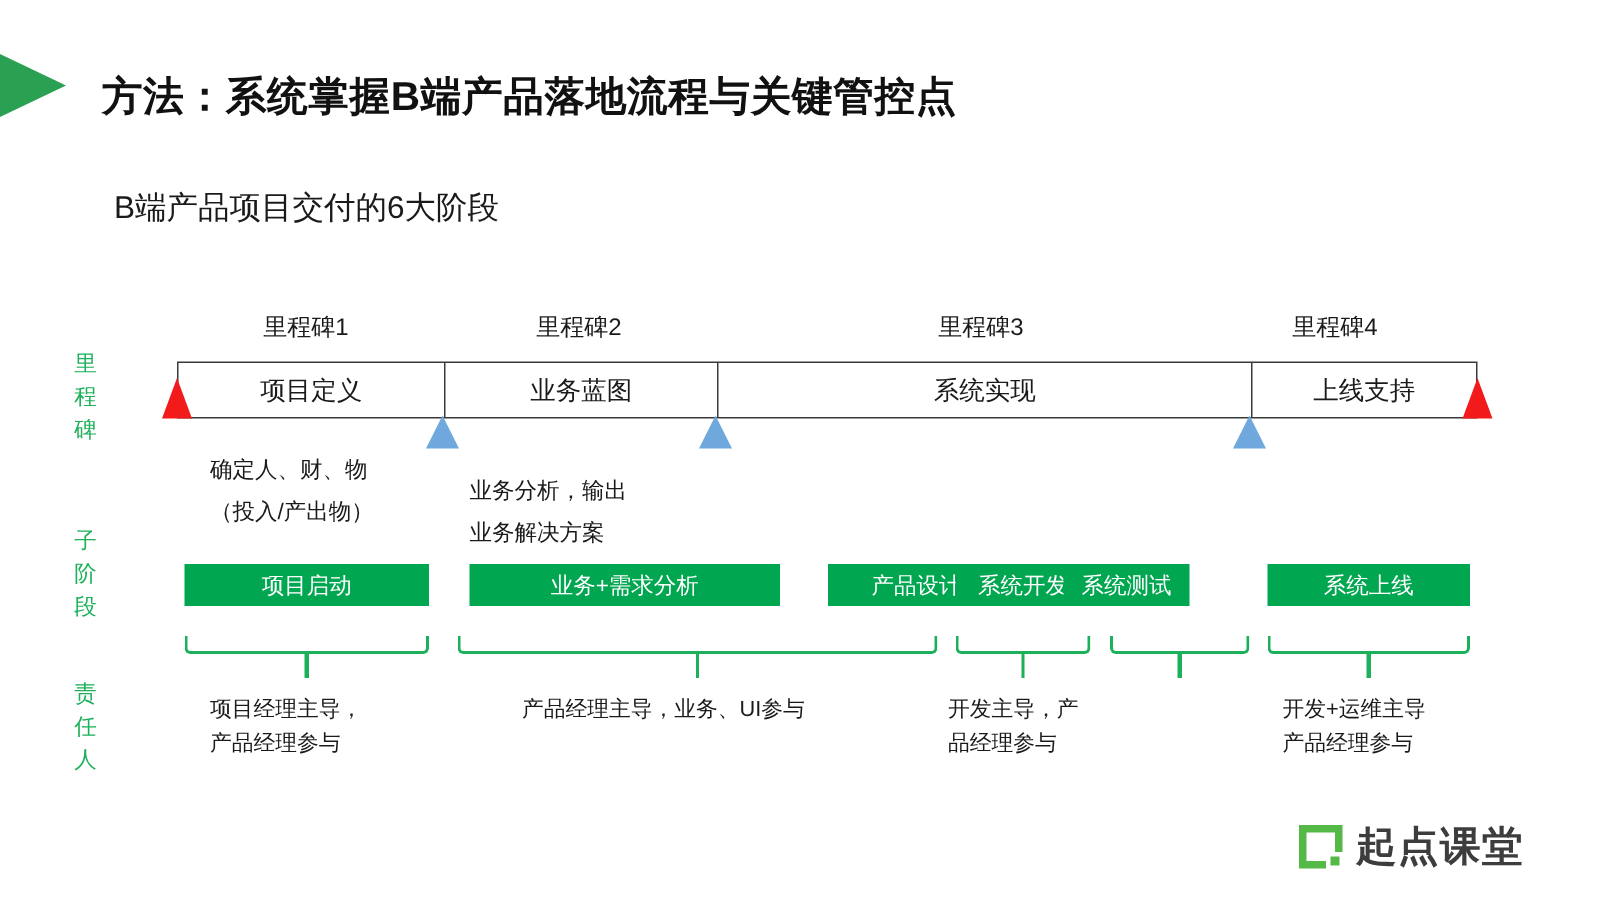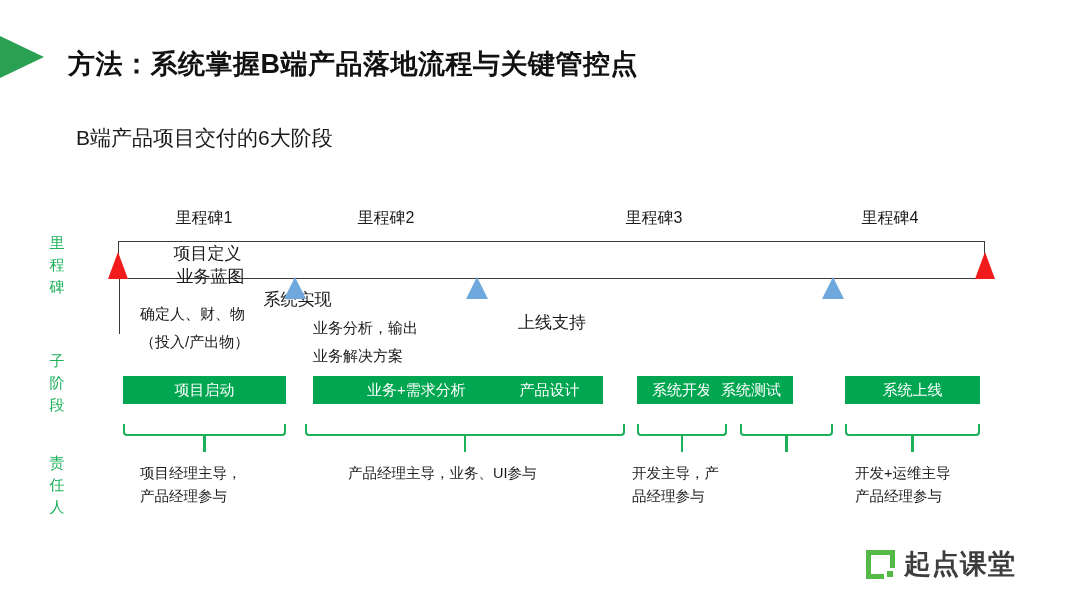--- a/index.html
+++ b/index.html
@@ -34,21 +34,21 @@
   }
   .vlabel span{display:block;}
   #vl-milestone{left:44px;top:232px;}
   #vl-substage{left:44px;top:350px;}
   #vl-owner{left:44px;top:452px;}
 
   
   .bar-wrap{position:absolute;left:118px;top:241px;width:867px;height:38px;}
   .bar{
     position:absolute;inset:0;border:1.4px solid #3a3a3a;background:#fff;
-    box-sizing:border-box;display:flex;flex-direction:column;
+    box-sizing:border-box;display:flex;
   }
   .bar-seg{
     position:relative;display:flex;align-items:center;justify-content:center;
     font-size:17px;color:#1a1a1a;box-sizing:border-box;
   }
   .bar-seg + .bar-seg{border-left:1.4px solid #3a3a3a;}
 
   .ms-label{
     position:absolute;top:-33px;font-size:16px;color:#1a1a1a;
     white-space:nowrap;transform:translateX(-50%);
@@ -166,21 +166,21 @@
     <div>确定人、财、物</div>
     <div>（投入/产出物）</div>
   </div>
   <div class="note" style="left:313px;top:300px;margin-top:14px;">
     <div>业务分析，输出</div>
     <div>业务解决方案</div>
   </div>
 
   <div class="stage" style="left:123px;width:163px;">项目启动</div>
   <div class="stage" style="left:313px;width:207px;">业务+需求分析</div>
-  <div class="stage" style="left:496px;width:107px;">产品设计</div>
+  <div class="stage" style="left:552px;width:118px;">产品设计</div>
   <div class="stage" style="left:637px;width:90px;">系统开发</div>
   <div class="stage" style="left:709px;width:84px;">系统测试</div>
   <div class="stage" style="left:845px;width:135px;">系统上线</div>
 
   <div class="brace" style="left:123px;top:418px;width:163px;">
     <div class="top"></div>
     <div class="stem"></div>
   </div>
   <div class="brace" style="left:305px;top:418px;width:320px;">
     <div class="top"></div>

